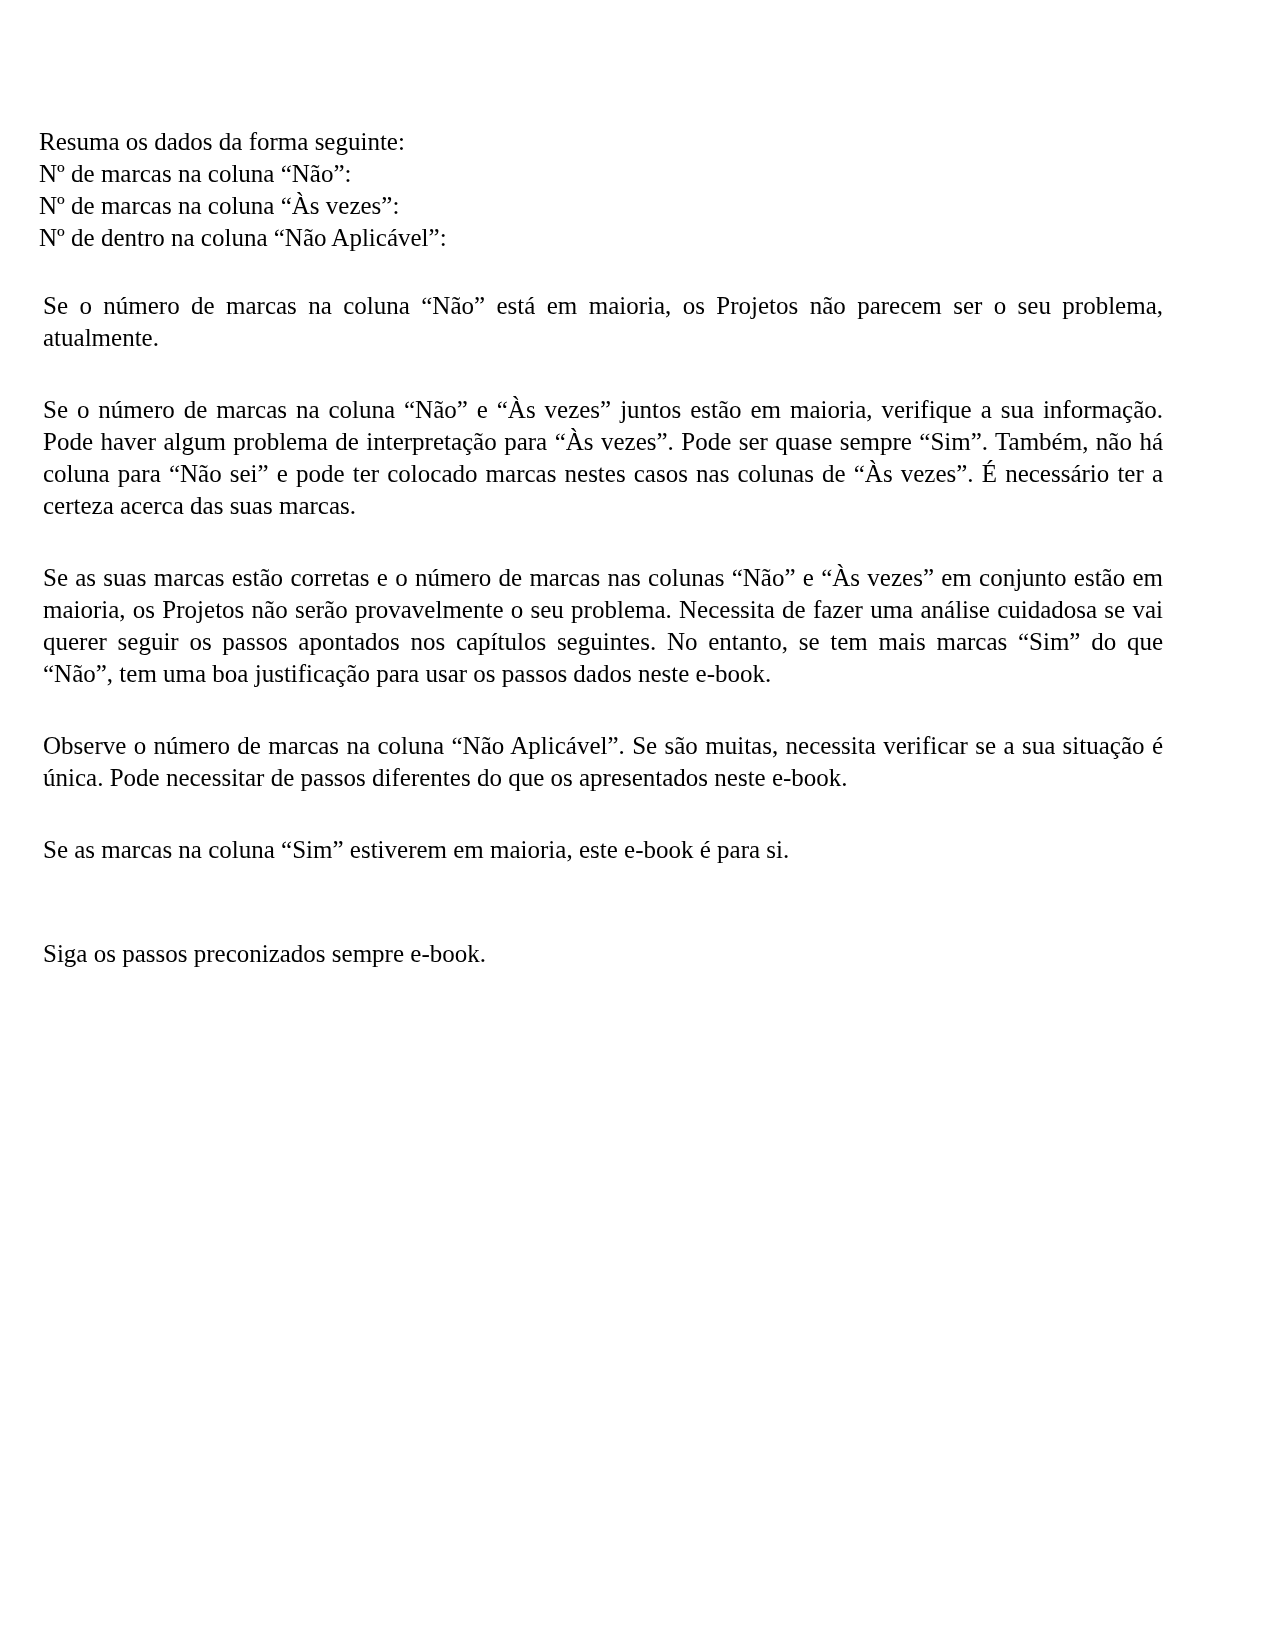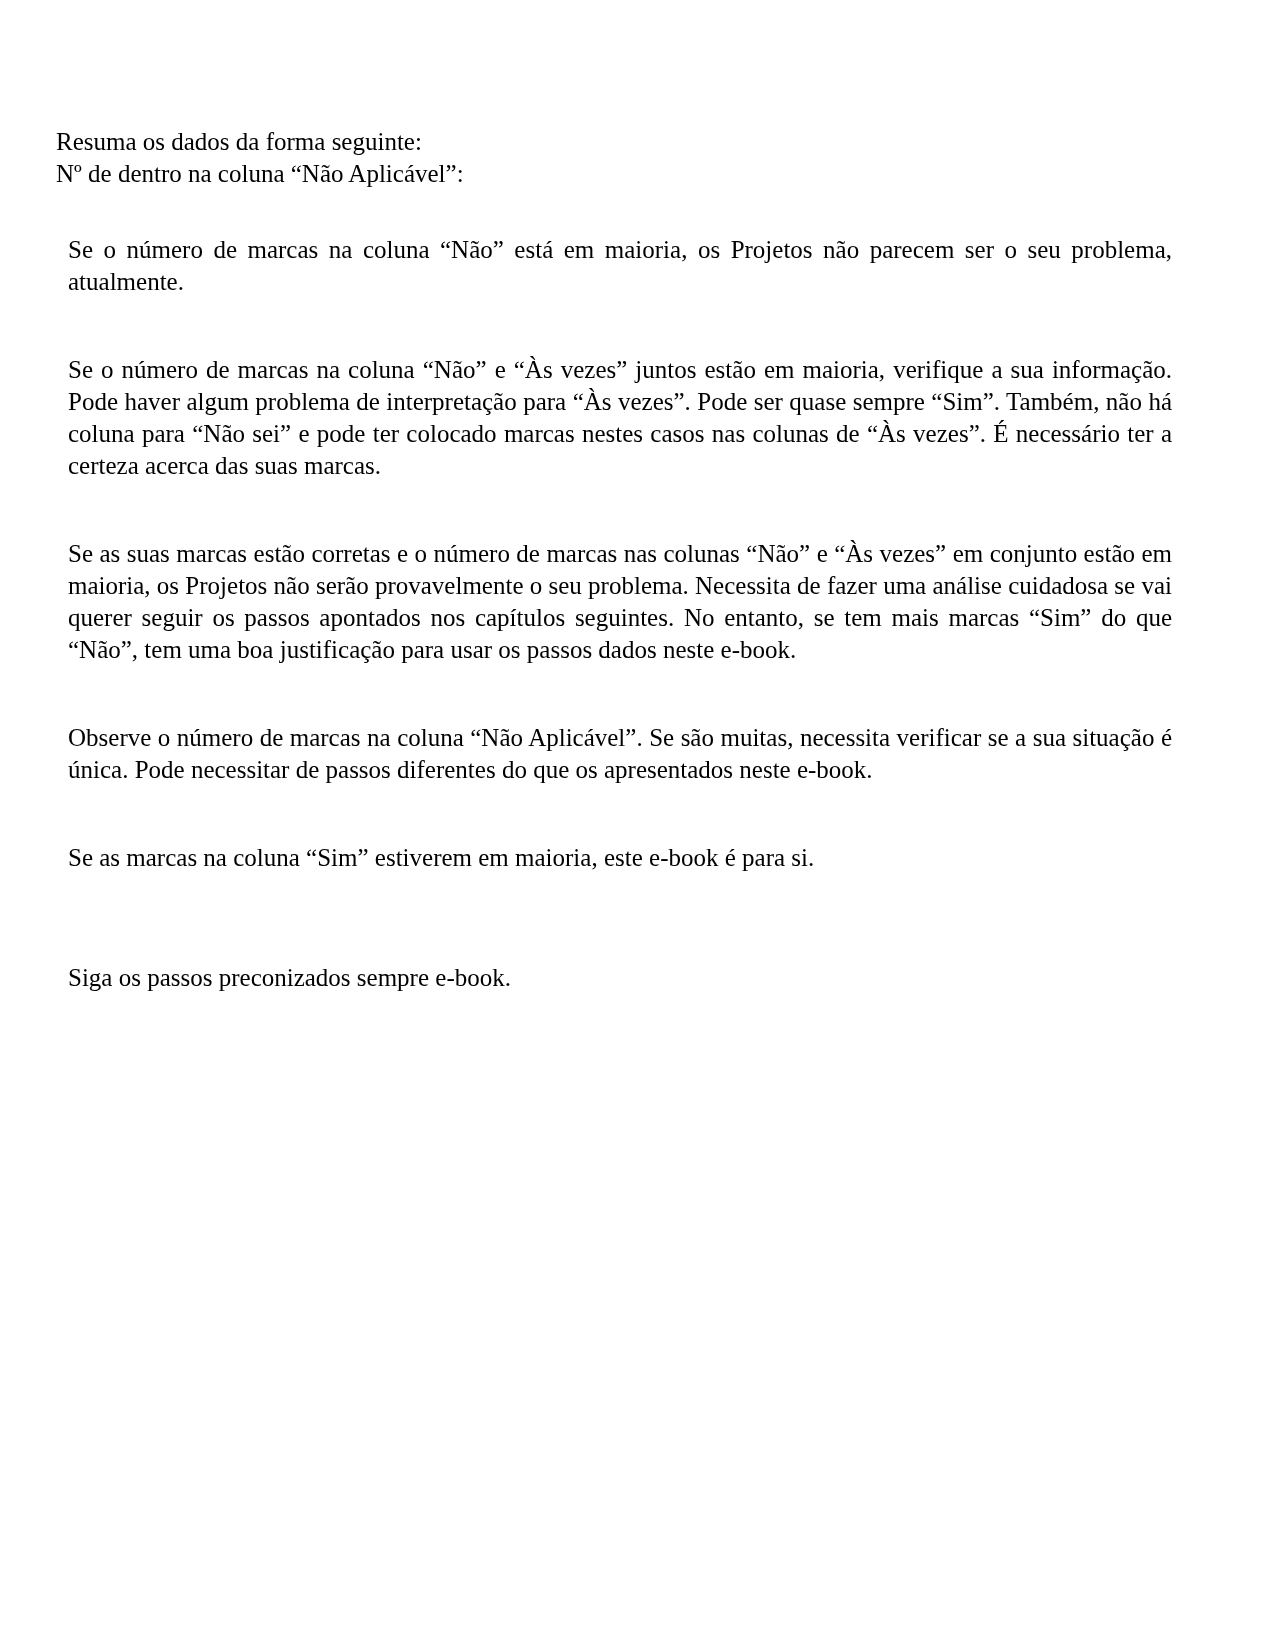--- a/index.html
+++ b/index.html
@@ -8,49 +8,51 @@
       background: #ffffff;
     }
     body {
       width: 1275px;
       height: 1650px;
       position: relative;
       overflow: hidden;
     }
     .page {
       position: absolute;
-      left: 56px;
+      left: 39px;
       top: 126px;
       width: 1128px;
       font-family: "Liberation Serif", "DejaVu Serif", serif;
       font-size: 25px;
       line-height: 32px;
       color: #000000;
     }
     .line {
       margin: 0;
       white-space: nowrap;
     }
     .para {
-      margin: 12px;
+      margin: 4px;
       text-align: justify;
     }
     .gap {
       height: 32px;
     }
     .summary-block {
       margin: 0;
     }
   </style>
 </head>
 <body>
 
 <div class="page">
   <div class="summary-block">
     <p class="line">Resuma os dados da forma seguinte:</p>
+    <p class="line">Nº de marcas na coluna “Não”:</p>
+    <p class="line">Nº de marcas na coluna “Às vezes”:</p>
     <p class="line">Nº de dentro na coluna “Não Aplicável”:</p>
   </div>
 
   <div class="gap"></div>
   <p class="para">Se o número de marcas na coluna “Não” está em maioria, os Projetos não parecem ser o seu problema, atualmente.</p>
 
   <div class="gap"></div>
   <p class="para">Se o número de marcas na coluna “Não” e “Às vezes” juntos estão em maioria, verifique a sua informação. Pode haver algum problema de interpretação para “Às vezes”. Pode ser quase sempre “Sim”. Também, não há coluna para “Não sei” e pode ter colocado marcas nestes casos nas colunas de “Às vezes”. É necessário ter a certeza acerca das suas marcas.</p>
 
   <div class="gap"></div>

